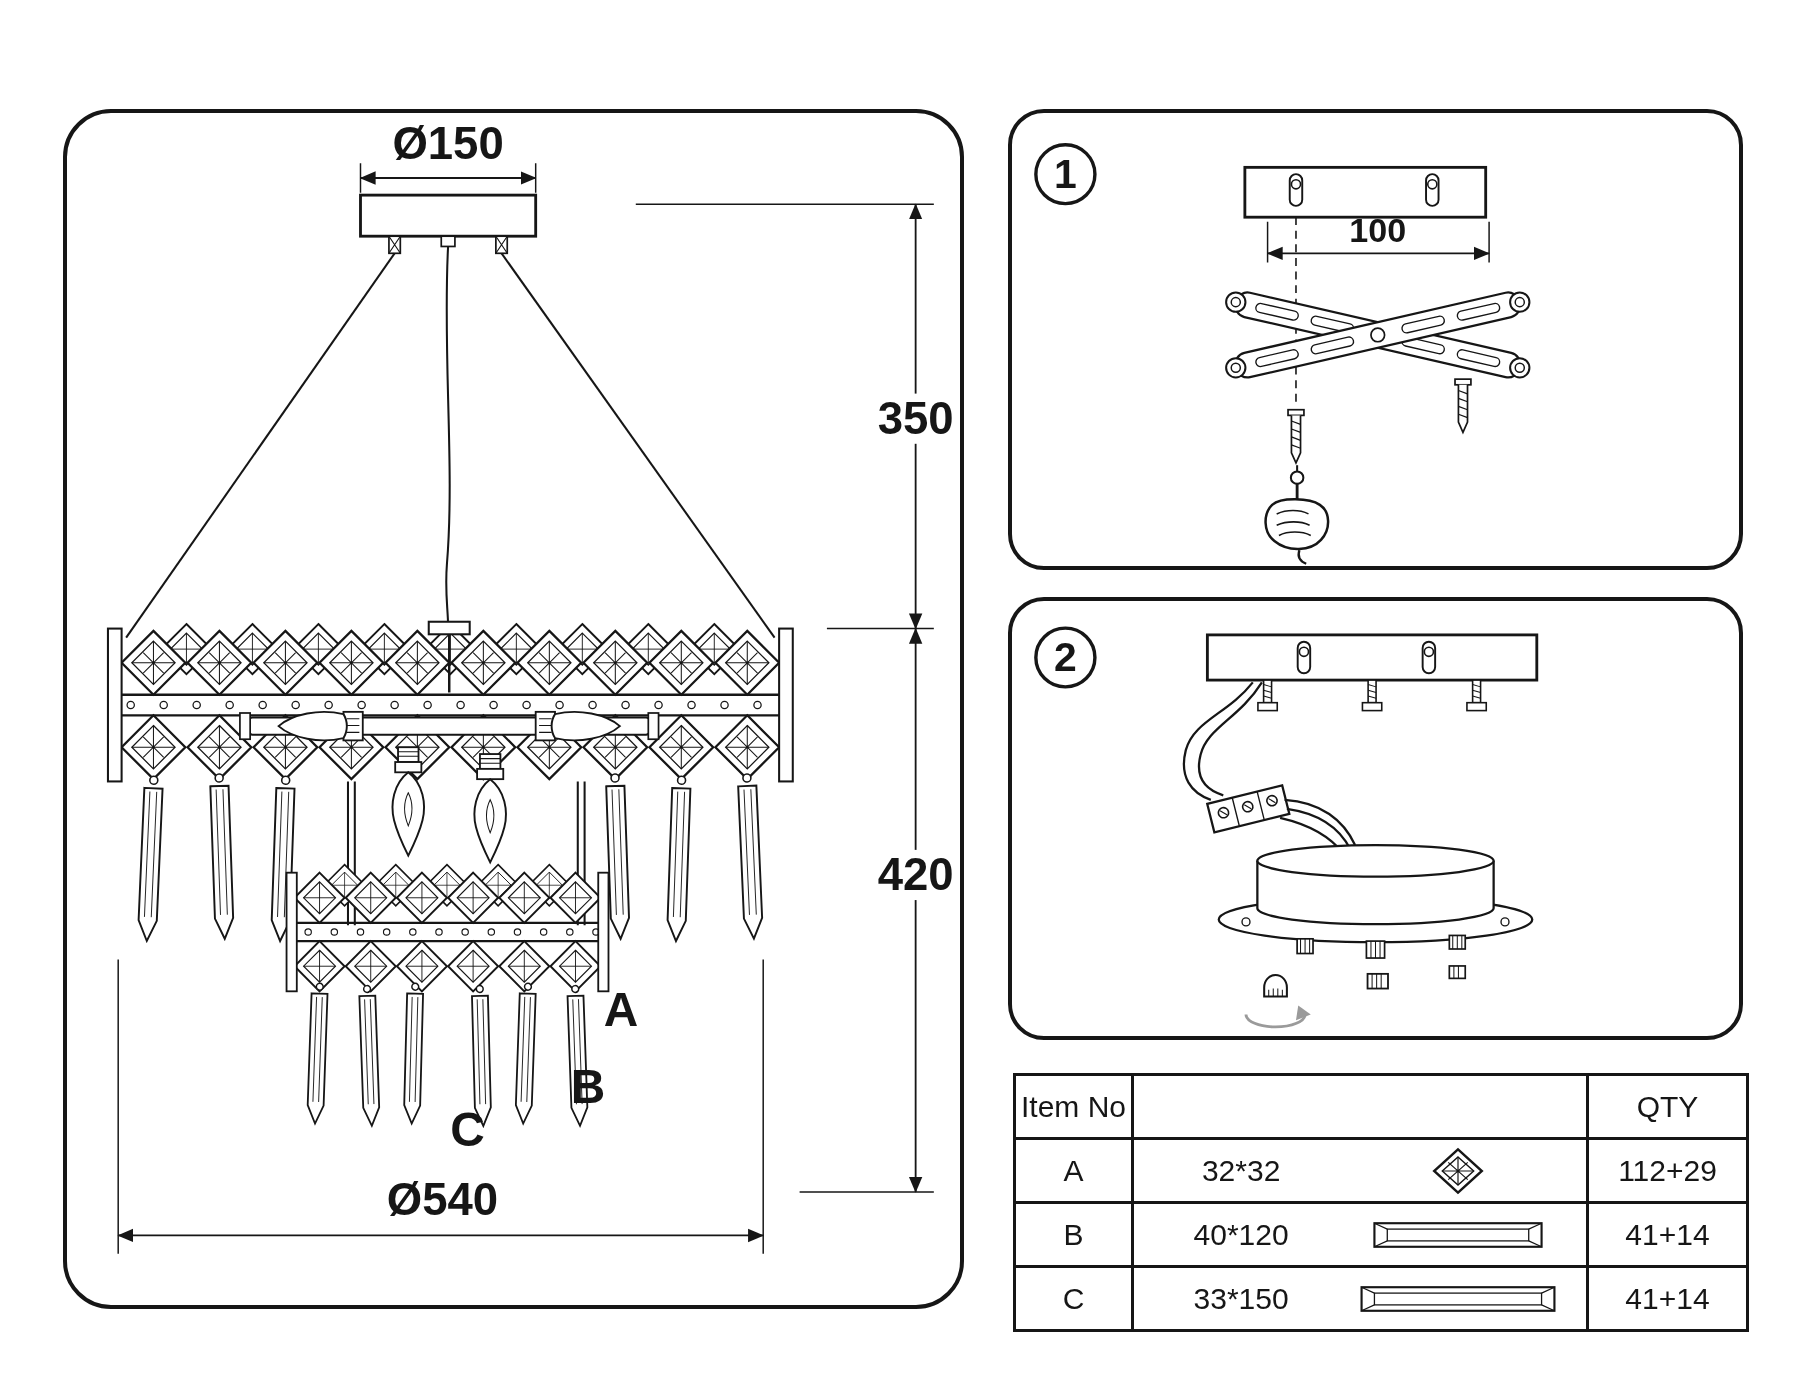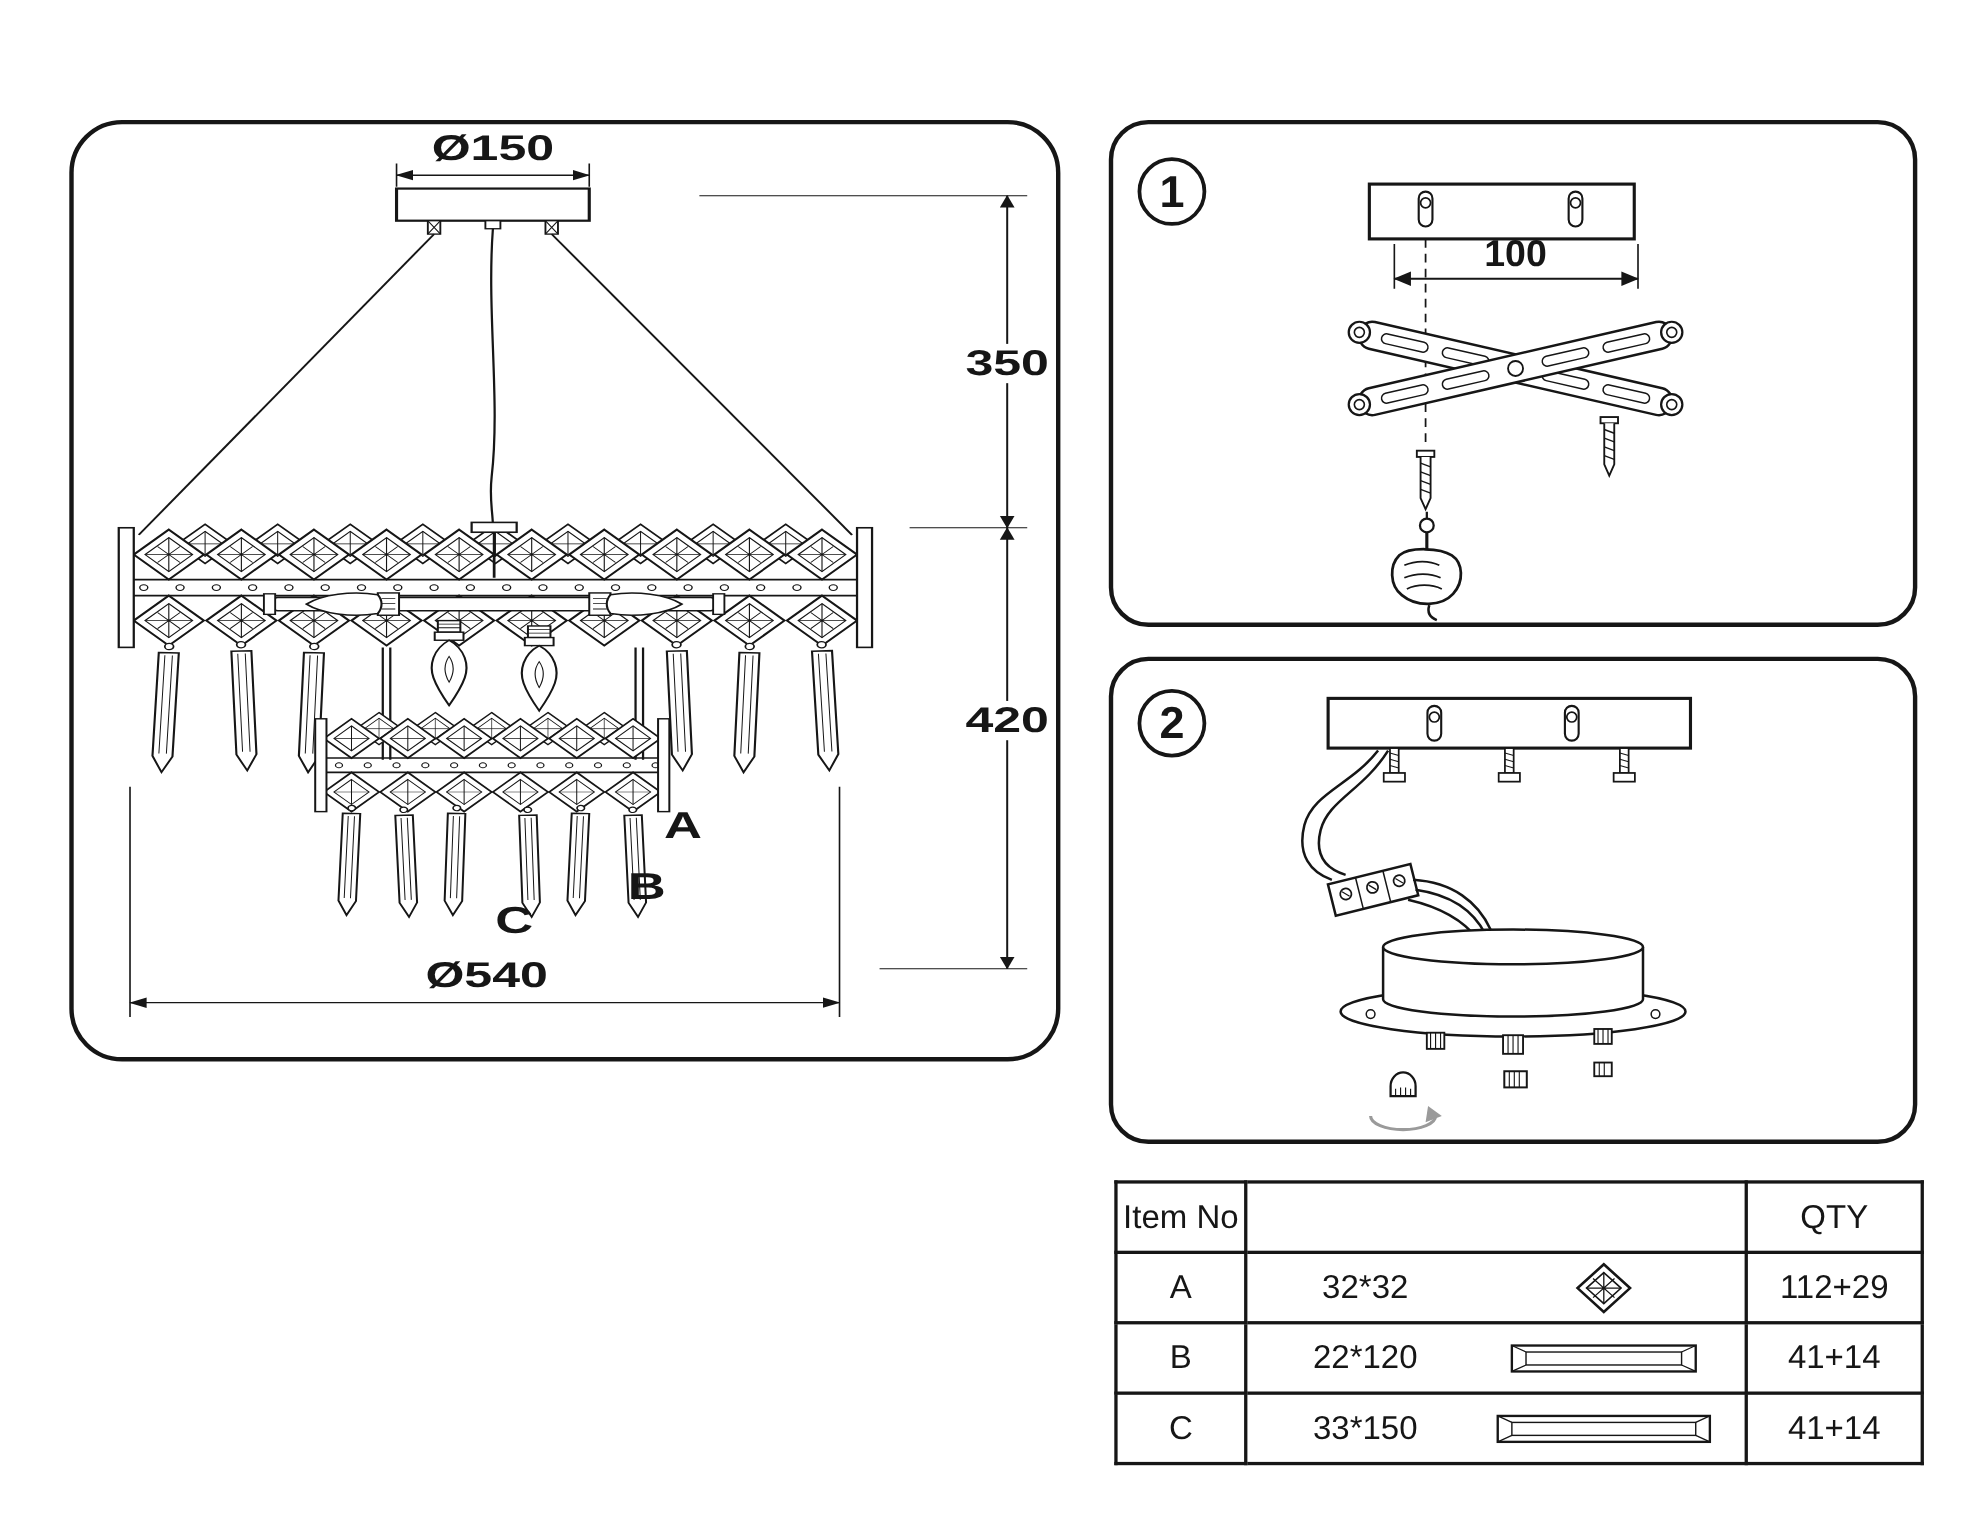--- a/index.html
+++ b/index.html
@@ -1,19 +1,19 @@
 <!DOCTYPE html>
 <html><head>
 <meta charset="utf-8">
 <style>
   html,body{margin:0;padding:0;background:#fff;}
   .canvas{position:relative;width:1800px;height:1400px;background:#fff;
           font-family:"Liberation Sans",sans-serif;color:#161616;overflow:hidden;}
   .panel{position:absolute;background:#fff;border:4px solid #161616;box-sizing:border-box;}
-  .main-panel{left:63px;top:109px;width:901px;height:856px;border-radius:48px;}
+  .main-panel{left:63px;top:109px;width:901px;height:1200px;border-radius:48px;}
   .step-panel1{left:1008px;top:109px;width:735px;height:461px;border-radius:36px;}
   .step-panel2{left:1008px;top:597px;width:735px;height:443px;border-radius:36px;}
   .panel > svg{position:absolute;left:0;top:0;width:100%;height:100%;}
   svg text{font-family:"Liberation Sans",sans-serif;}
   .dim{font-size:40px;font-weight:700;fill:#161616;text-anchor:middle;}
   .dim2{font-size:30px;font-weight:700;fill:#161616;text-anchor:middle;}
   .lbl{font-size:42px;font-weight:700;fill:#161616;text-anchor:middle;}
   .badge-txt{font-size:36px;font-weight:700;fill:#161616;text-anchor:middle;}
   .parts-table{position:absolute;left:1013px;top:1073px;width:733px;border-collapse:collapse;
                table-layout:fixed;font-size:30px;color:#161616;background:#fff;}
@@ -426,21 +426,21 @@
             </svg>
           </span>
         </div>
       </td>
       <td>112+29</td>
     </tr>
     <tr>
       <td>B</td>
       <td>
         <div class="mid-flex">
-          <span class="size-txt">22*120</span>
+          <span class="size-txt">40*120</span>
           <span class="icon-box">
             <svg width="180" height="30" viewBox="0 0 160 28">
               <g fill="#fff" stroke="#161616">
                 <rect x="2" y="3" width="156" height="22" stroke-width="2"></rect>
                 <rect x="14" y="8.5" width="132" height="11" fill="none" stroke-width="1.2"></rect>
                 <path d="M2,3 L14,8.5 M158,3 L146,8.5 M2,25 L14,19.5 M158,25 L146,19.5" stroke-width="1.1" fill="none"></path>
               </g>
             </svg>
           </span>
         </div>

